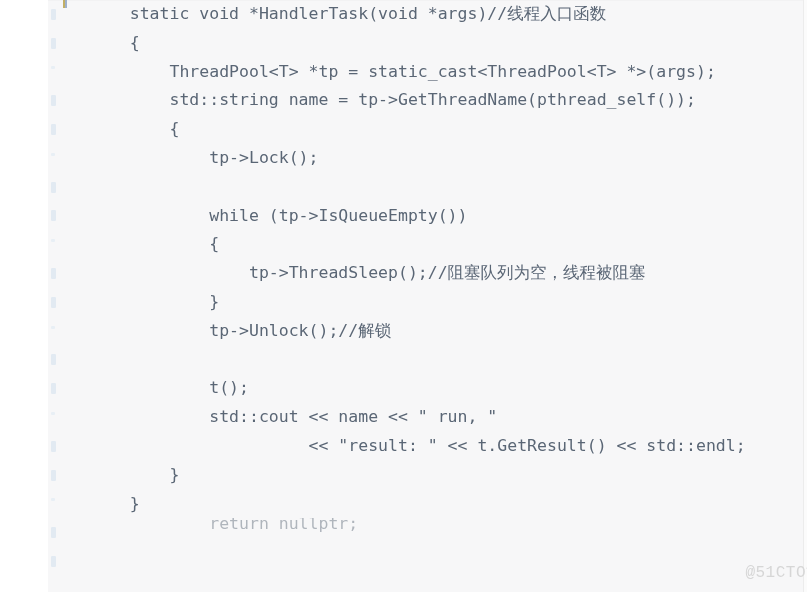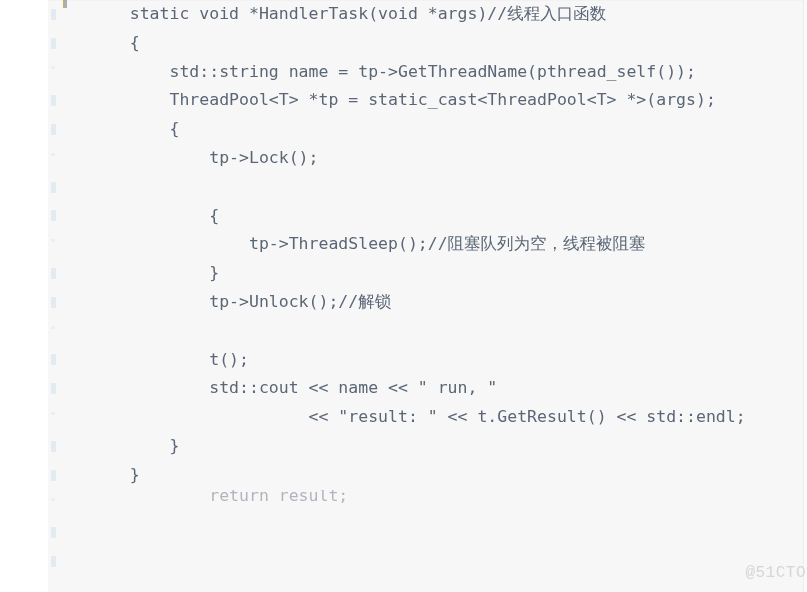--- a/index.html
+++ b/index.html
@@ -152,33 +152,34 @@
       <div class="gutter-mark" style="top: 440.8px;"></div>
       <div class="gutter-mark" style="top: 469.6px;"></div>
       <div class="gutter-mark thin" style="top: 498.4px;"></div>
       <div class="gutter-mark" style="top: 527.2px;"></div>
       <div class="gutter-mark" style="top: 556px;"></div>
     </div>
 
   <div class="code">
       <div class="code-line">    static void *HandlerTask(void *args)//线程入口函数</div>
       <div class="code-line">    {</div>
+      <div class="code-line">        ThreadPool&lt;T&gt; *tp = static_cast&lt;ThreadPool&lt;T&gt; *&gt;(args);</div>
       <div class="code-line">        std::string name = tp-&gt;GetThreadName(pthread_self());</div>
-      <div class="code-line">        ThreadPool&lt;T&gt; *tp = static_cast&lt;ThreadPool&lt;T&gt; *&gt;(args);</div>
       <div class="code-line">        {</div>
       <div class="code-line">            tp-&gt;Lock();</div>
       <div class="code-line"></div>
+      <div class="code-line">            while (tp-&gt;IsQueueEmpty())</div>
       <div class="code-line">            {</div>
       <div class="code-line">                tp-&gt;ThreadSleep();//阻塞队列为空，线程被阻塞</div>
       <div class="code-line">            }</div>
       <div class="code-line">            tp-&gt;Unlock();//解锁</div>
       <div class="code-line"></div>
       <div class="code-line">            t();</div>
       <div class="code-line">            std::cout &lt;&lt; name &lt;&lt; " run, "</div>
       <div class="code-line">                      &lt;&lt; "result: " &lt;&lt; t.GetResult() &lt;&lt; std::endl;</div>
       <div class="code-line">        }</div>
       <div class="code-line">    }</div>
-      <div class="code-line partial">            return result;</div>
+      <div class="code-line partial">            return nullptr;</div>
     </div>
 
   <div class="watermark">@51CTO博客</div>
 
 </div>
 
 </body></html>

